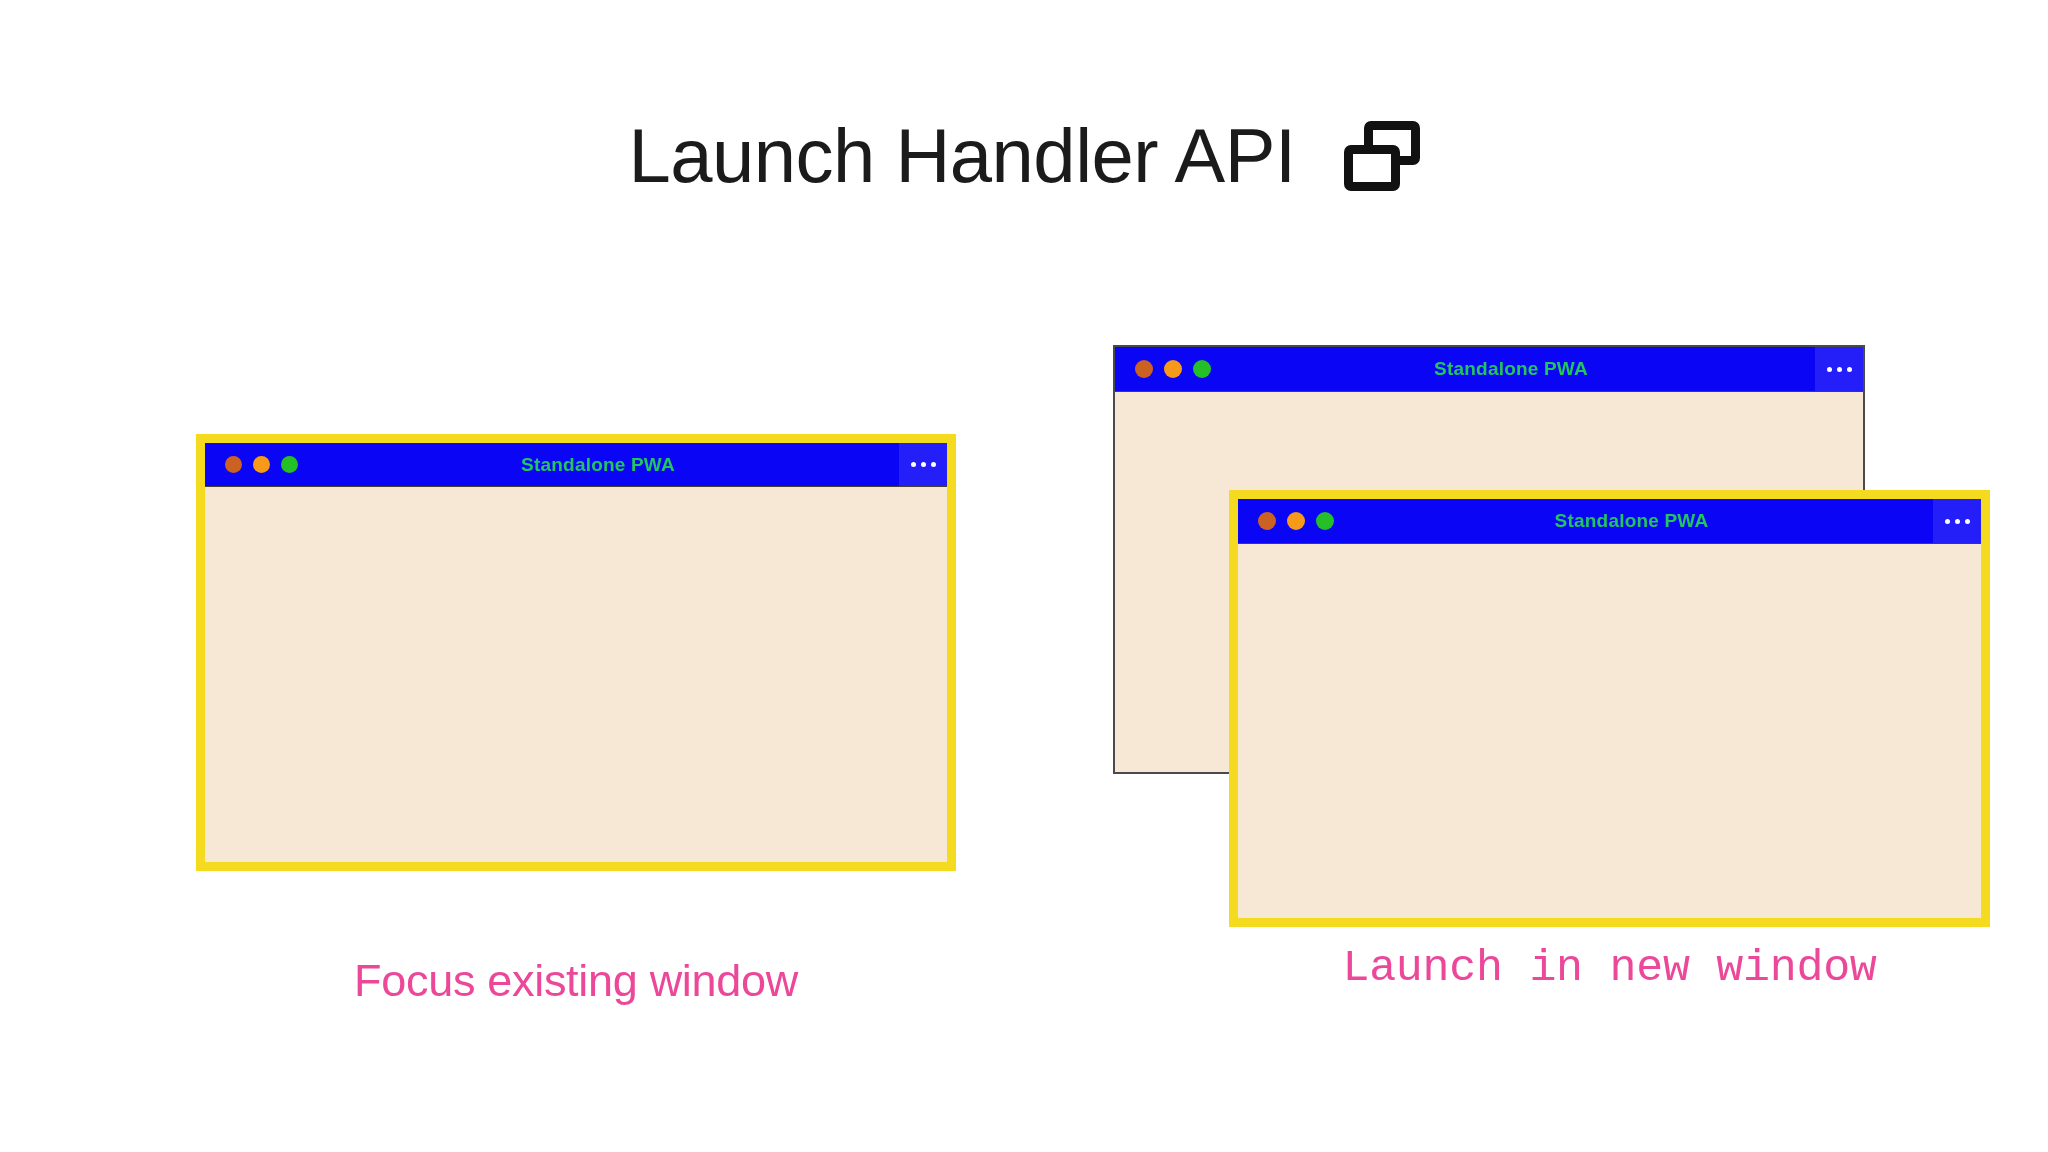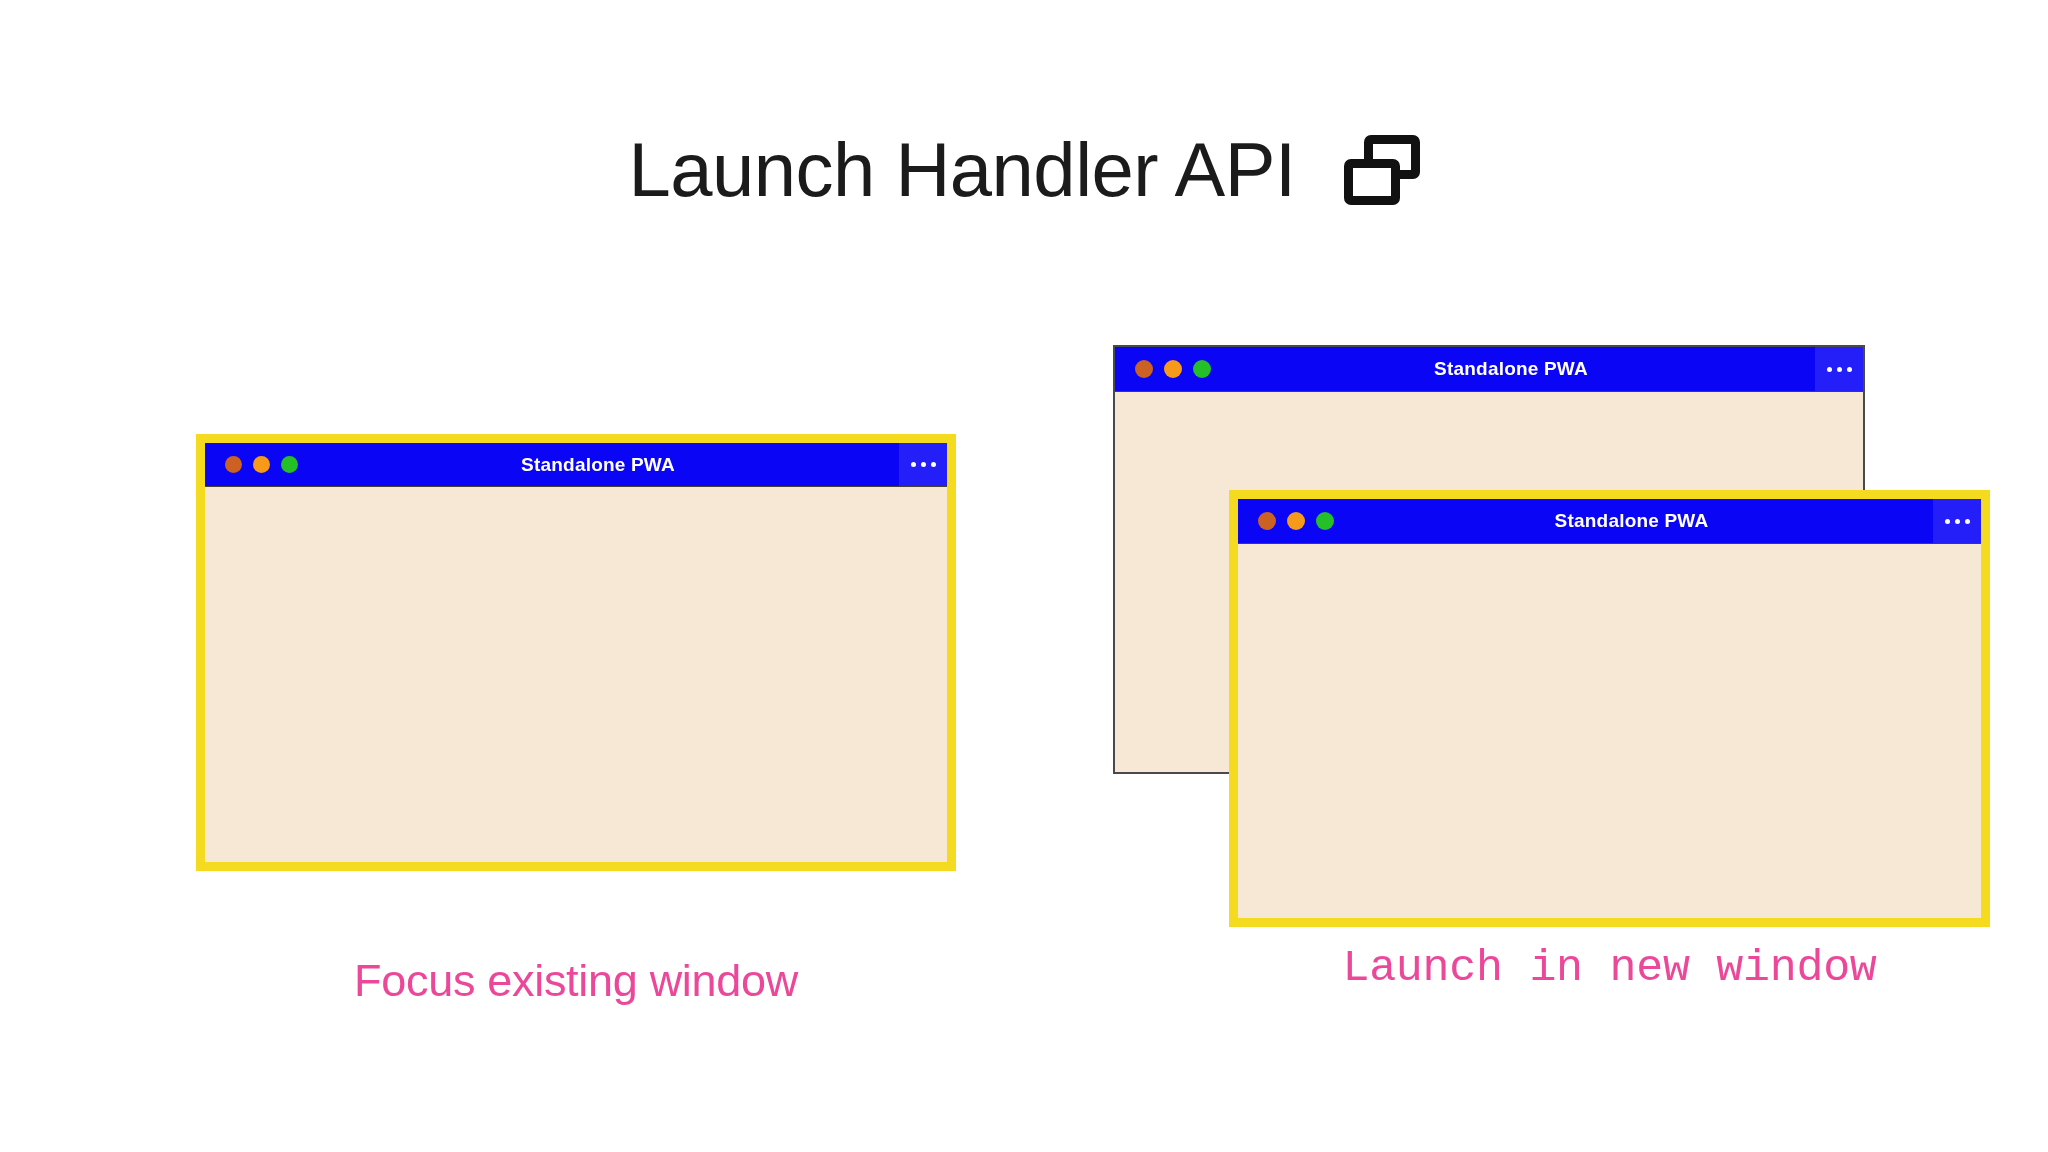--- a/index.html
+++ b/index.html
@@ -19,21 +19,20 @@
   
   .header {
     position: absolute;
     left: 0;
     top: 118px;
     width: 2048px;
     display: flex;
     align-items: center;
     justify-content: center;
     gap: 48px;
-    margin-top: 14px;
   }
   .page-title {
     font-family: "Liberation Sans", sans-serif;
     font-size: 76px;
     font-weight: 400;
     color: #1b1b1b;
     letter-spacing: -0.5px;
     line-height: 1;
     white-space: nowrap;
   }
@@ -108,21 +107,21 @@
   }
   .dot.close   { background: #cc6124; }
   .dot.minimize{ background: #f89a19; }
   .dot.zoom    { background: #25c028; }
 
   .win-title {
     position: absolute;
     left: 0;
     right: 0;
     text-align: center;
-    color: #ffffff;
+    color: #22c55e;
     font-family: "Liberation Sans", sans-serif;
     font-weight: 700;
     letter-spacing: 0.2px;
     pointer-events: none;
     white-space: nowrap;
     padding-left: 44px;
   }
   .menu-button {
     position: absolute;
     top: 0;

